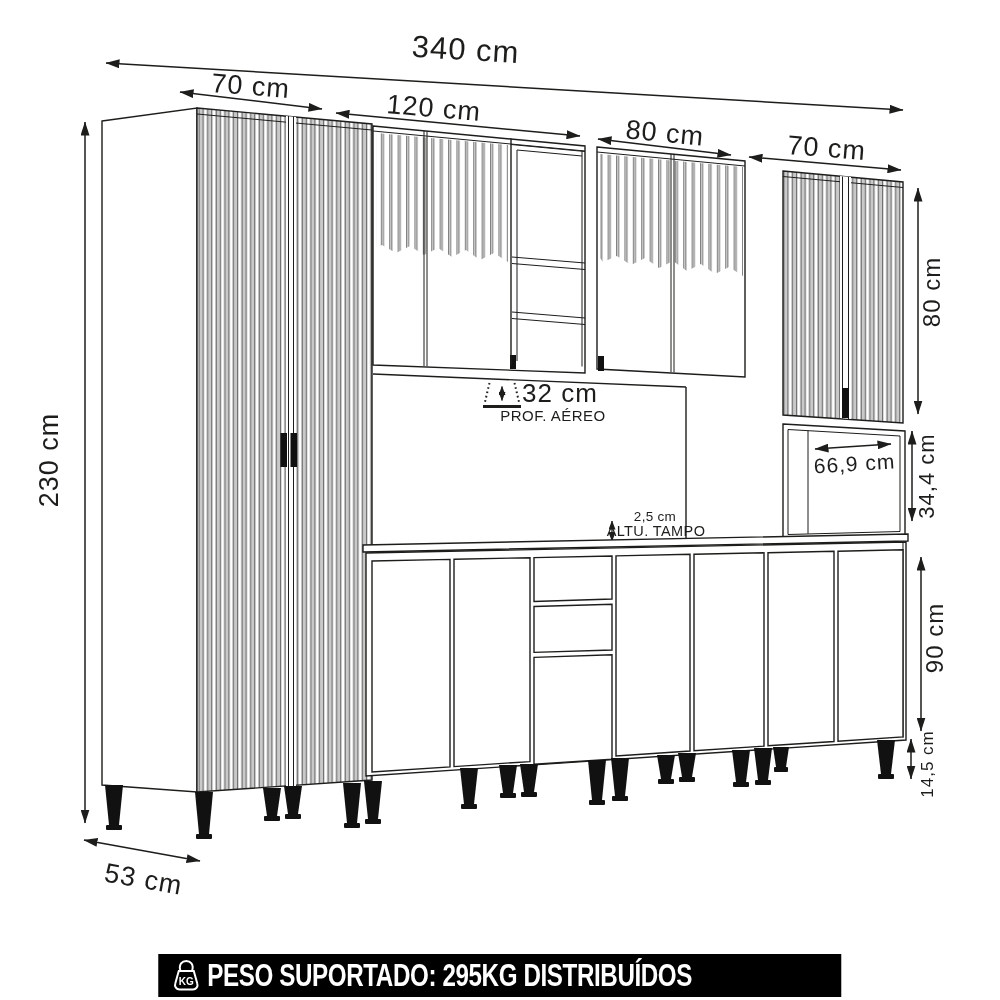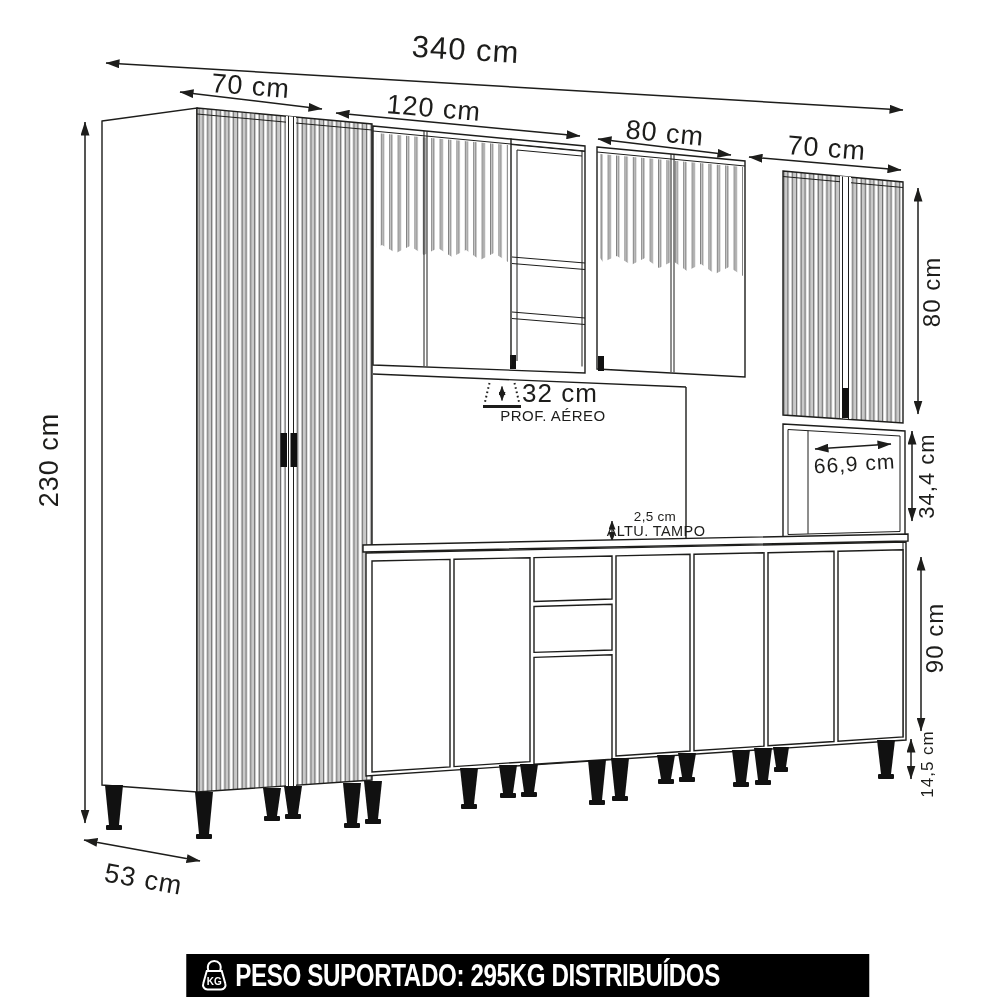--- a/index.html
+++ b/index.html
@@ -10,21 +10,21 @@
   .t24{font-size:24px;} .t22{font-size:22px;} .t21{font-size:21px;}
   .t17{font-size:17px;} .t15{font-size:15px;letter-spacing:.5px;}
   .t14{font-size:14.5px;letter-spacing:.4px;} .t13{font-size:13.5px;letter-spacing:.3px;}
   .ln{stroke:#1d1d1b;stroke-width:1.4;fill:none;}
   .ln1{stroke:#1d1d1b;stroke-width:1;fill:none;}
   .wh{fill:#ffffff;stroke:#1d1d1b;stroke-width:1.4;}
   .dl{stroke:#1d1d1b;stroke-width:1.5;fill:none;marker-start:url(#aS);marker-end:url(#aE);}
   .dls{stroke:#1d1d1b;stroke-width:1.3;fill:none;marker-start:url(#aSs);marker-end:url(#aEs);}
   .blk{fill:#111111;}
   #footer-bar{position:absolute;left:50%;transform:translateX(-50%);top:954px;height:43px;
-    background:#000;color:#fff;display:flex;align-items:center;padding:0 13px;gap:6px;margin-left:28px;}
+    background:#000;color:#fff;display:flex;align-items:center;padding:0 13px;gap:6px;}
   #footer-text{font-family:"Liberation Sans",sans-serif;font-weight:bold;font-size:31px;
     white-space:nowrap;transform:scaleX(.78);transform-origin:left center;letter-spacing:-.5px;}
 </style>
 </head>
 <body>
 
 
 
 <svg width="1000" height="1000" viewBox="0 0 1000 1000">
   <defs>

